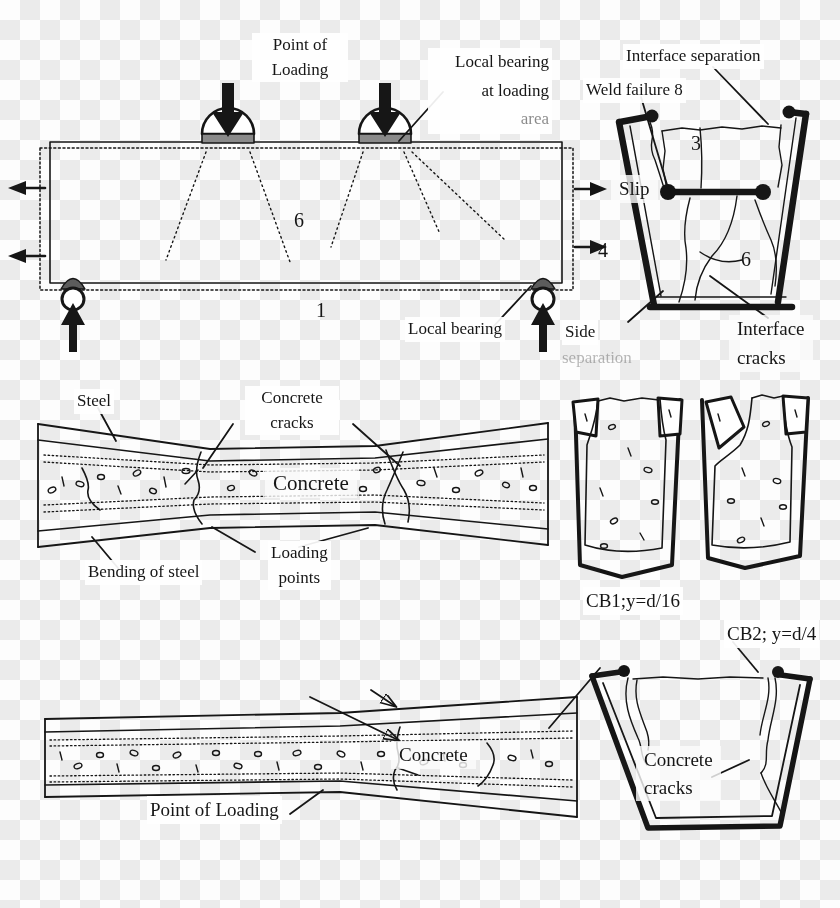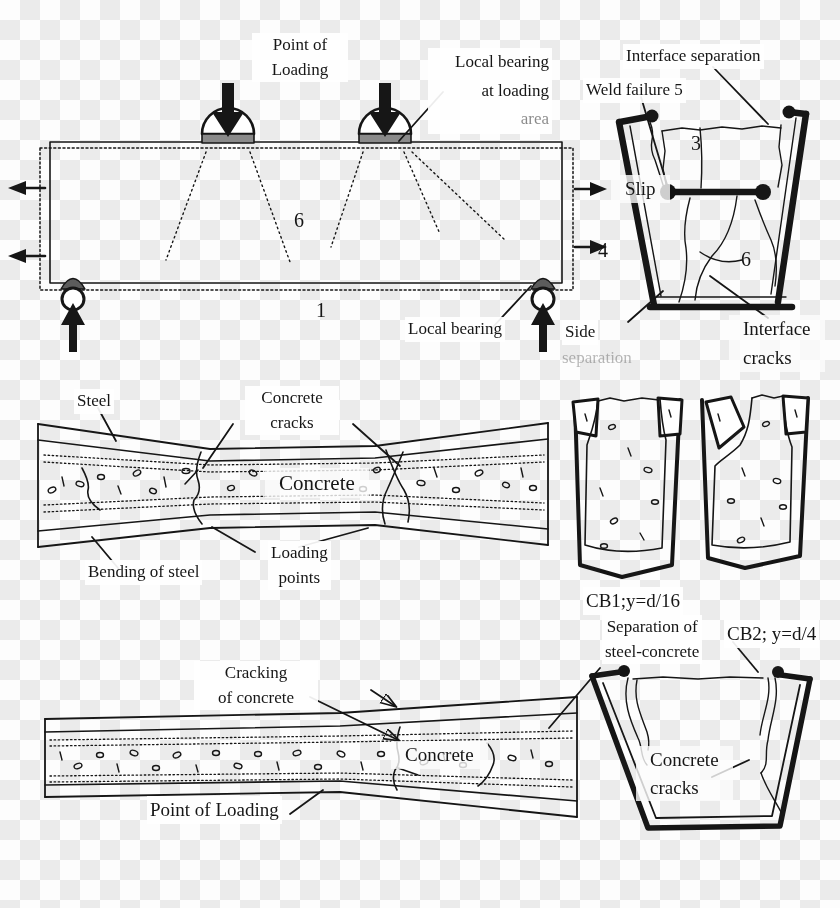--- a/index.html
+++ b/index.html
@@ -29,21 +29,21 @@
   .dot{stroke-dasharray:2 2.6;stroke-width:1.5}
   .dotf{stroke-dasharray:1.5 2.6;stroke-width:1.3}
   .dash{stroke-dasharray:1.6 3.4;stroke-width:1.4}
   .ink{fill:#161616;stroke:none}
   .wfill{fill:#ffffff}
   .gray{fill:#8a8a8a;stroke:#161616;stroke-width:1.6}
   .dgray{fill:#5c5c5c;stroke:#161616;stroke-width:1.4}
 
   .lbl{position:absolute;font-size:17px;line-height:1.45;white-space:pre-line;}
   .bg{background:rgba(255,255,255,0.92);padding:0 3px;text-align:center;}
-  .sbg{background:rgba(253,253,253,0.8);padding:0 14px;}
+  .sbg{background:rgba(253,253,253,0.8);padding:0 8px;}
   .ctr{text-align:center}
   .rgt{text-align:right}
   .lg{font-size:19px}
   .xl{font-size:21px}
   .num{font-size:20px}
   .lh17{line-height:1.68}
   .lh15{line-height:1.5}
   .faded{opacity:.3}
   .faded2{opacity:.5}
 </style>
@@ -315,21 +315,21 @@
   </g>
 </svg>
 
 <div class="lbl ctr bg" style="left:252px;top:33px;width:90px">Point of
 Loading</div>
 
 <div class="lbl rgt bg lh17" style="left:428px;top:48px;width:118px"><span>Local bearing
 at loading</span><br><span class="faded2">area</span></div>
 
 <div class="lbl bg" style="left:623px;top:44px">Interface separation</div>
-<div class="lbl bg" style="left:583px;top:78px">Weld failure 5</div>
+<div class="lbl bg" style="left:583px;top:78px">Weld failure 8</div>
 <div class="lbl lg sbg" style="left:611px;top:175px">Slip</div>
 <div class="lbl num" style="left:598px;top:236px">4</div>
 <div class="lbl num" style="left:294px;top:206px">6</div>
 <div class="lbl num" style="left:316px;top:296px">1</div>
 <div class="lbl num" style="left:691px;top:129px">3</div>
 <div class="lbl num" style="left:741px;top:245px">6</div>
 <div class="lbl bg" style="left:405px;top:317px">Local bearing</div>
 <div class="lbl bg" style="left:562px;top:320px">Side</div>
 <div class="lbl faded" style="left:562px;top:346px">separation</div>
 <div class="lbl lg lh15 sbg" style="left:729px;top:315px">Interface
@@ -338,22 +338,18 @@
 <div class="lbl bg" style="left:74px;top:389px">Steel</div>
 <div class="lbl ctr bg" style="left:245px;top:386px;width:88px">Concrete
 cracks</div>
 <div class="lbl xl sbg" style="left:265px;top:468px">Concrete</div>
 <div class="lbl bg" style="left:85px;top:560px">Bending of steel</div>
 <div class="lbl bg" style="left:268px;top:541px">Loading
 points</div>
 <div class="lbl lg bg" style="left:583px;top:587px">CB1;y=d/16</div>
 <div class="lbl lg bg" style="left:724px;top:620px">CB2; y=d/4</div>
 
-<div class="lbl bg" style="left:602px;top:615px">Separation of
-steel-concrete</div>
-<div class="lbl ctr bg" style="left:194px;top:661px;width:118px">Cracking
-of concrete</div>
 <div class="lbl lg sbg" style="left:391px;top:741px">Concrete</div>
 <div class="lbl lg bg" style="left:147px;top:796px">Point of Loading</div>
 <div class="lbl lg sbg" style="left:636px;top:746px">Concrete
 cracks</div>
 
 </div>
 
 </body></html>

